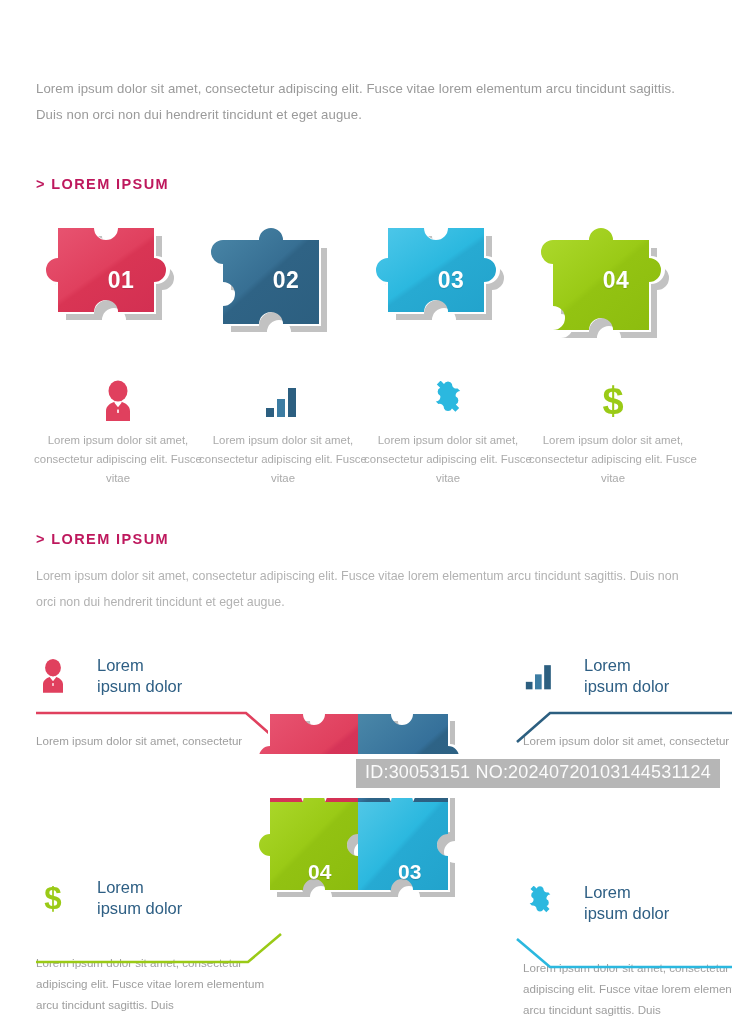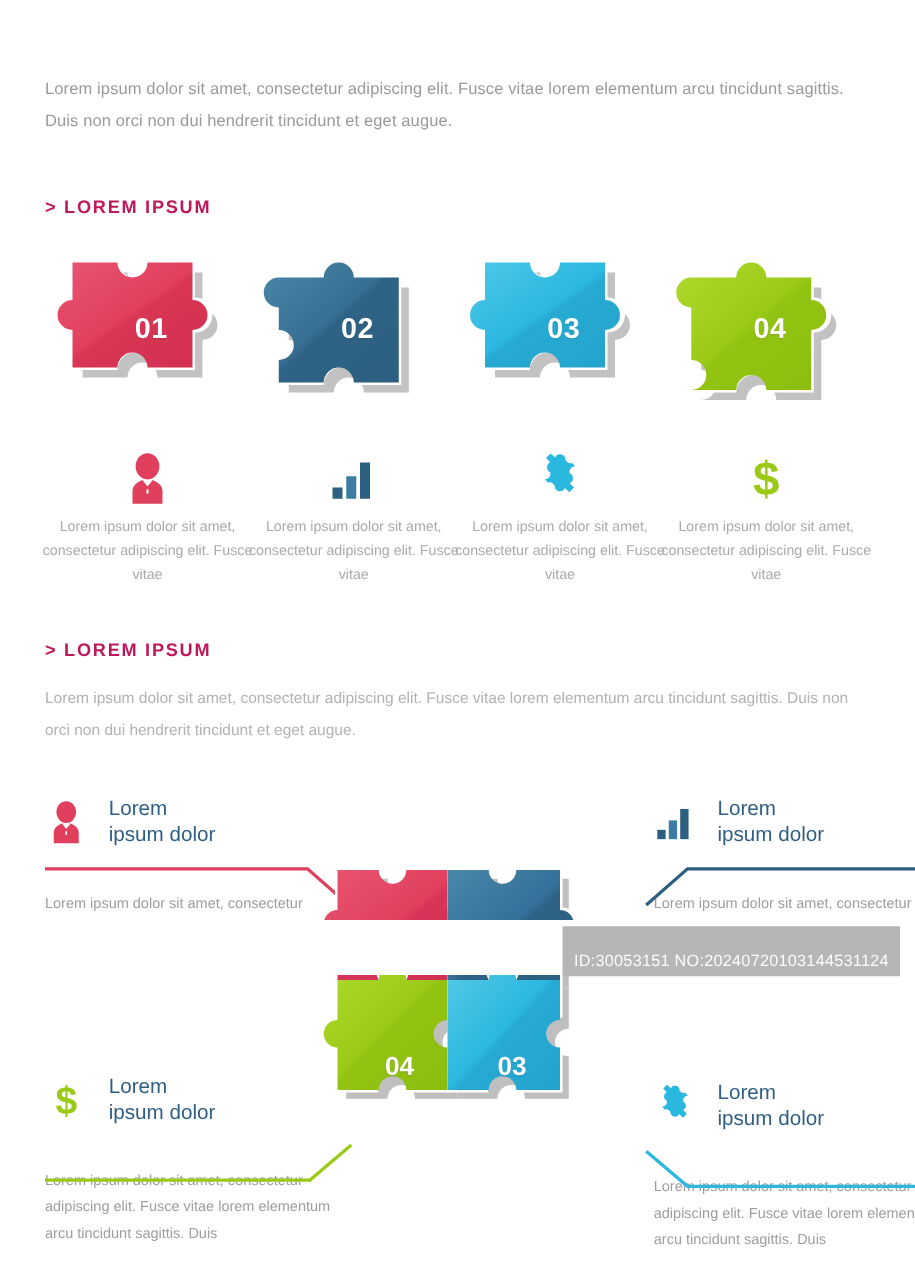--- a/index.html
+++ b/index.html
@@ -2,21 +2,21 @@
 <html><head>
 <meta charset="utf-8">
 <style>
   * { box-sizing: border-box; margin: 0; padding: 0; }
   html, body {
     width: 732px; height: 1024px;
     background: #ffffff;
     font-family: "Liberation Sans", sans-serif;
     overflow: hidden;
   }
-  .page { position: relative; width: 732px; height: 780px; background:#fff; }
+  .page { position: relative; width: 732px; height: 780px; background:#fff;margin-top:18px; }
 
   
   .intro {
     position: absolute; left: 36px; top: 58px; width: 644px;
     font-size: 13.2px; line-height: 26px; color: #9a9a9a;
     letter-spacing: .1px;
   }
 
   
   .sec-head {
@@ -70,21 +70,21 @@
     font-size: 12.4px; line-height: 26px; color: #b2b2b2;
   }
 
   
   .quad { position: absolute; width: 262px; }
   #q-tl { left: 36px; top: 630px; }
   #q-tr { left: 505px; top: 630px; }
   #q-bl { left: 36px; top: 852px; }
   #q-br { left: 505px; top: 857px; }
 
-  .q-head { display: flex; align-items: center; gap: 17px; height: 56px; }
+  .q-head { display: flex; align-items: center; gap: 27px; height: 56px; }
   #q-tr .q-head, #q-br .q-head { justify-content: flex-start; padding-left: 18px; }
   .q-ico { width: 34px; height: 40px; display:flex; align-items:center; justify-content:center; flex: 0 0 auto; }
   .q-title {
     font-size: 16.5px; line-height: 21px; color: #2e5f84; font-weight: normal;
   }
   .q-rule { position: relative; height: 10px; margin-top: 6px; }
   .q-rule svg { position: absolute; }
   .q-body {
     margin-top: 10px; font-size: 11.6px; line-height: 21px; color: #9e9e9e; width: 248px;
   }
@@ -108,21 +108,21 @@
     position: absolute; left: 12px; top: 6px;
     font-size: 19px; color: #d8d8d8; letter-spacing: 1px;
     font-family: "DejaVu Sans", sans-serif;
     -webkit-text-stroke: 0.6px #d2d2d2;
   }
   .wm .cn { font-weight: bold; letter-spacing: 2px; }
   .wm .url { font-style: italic; font-size: 17px; margin-left: 6px; }
   .idbadge {
     position: absolute; right: 12px; top: 5px;
     background: #b6b6b6; color: #fbfbfb;
-    font-size: 13px; padding: 20px 9px 5px; letter-spacing: .2px;
+    font-size: 18px; padding: 3px 9px 5px; letter-spacing: .2px;
     font-family: "Liberation Sans", sans-serif;
   }
 </style>
 </head>
 <body>
 
 <div class="page">
 
   <div class="intro">Lorem ipsum dolor sit amet, consectetur adipiscing elit. Fusce vitae lorem elementum arcu tincidunt sagittis. Duis non orci non dui hendrerit tincidunt et eget augue.</div>
 

